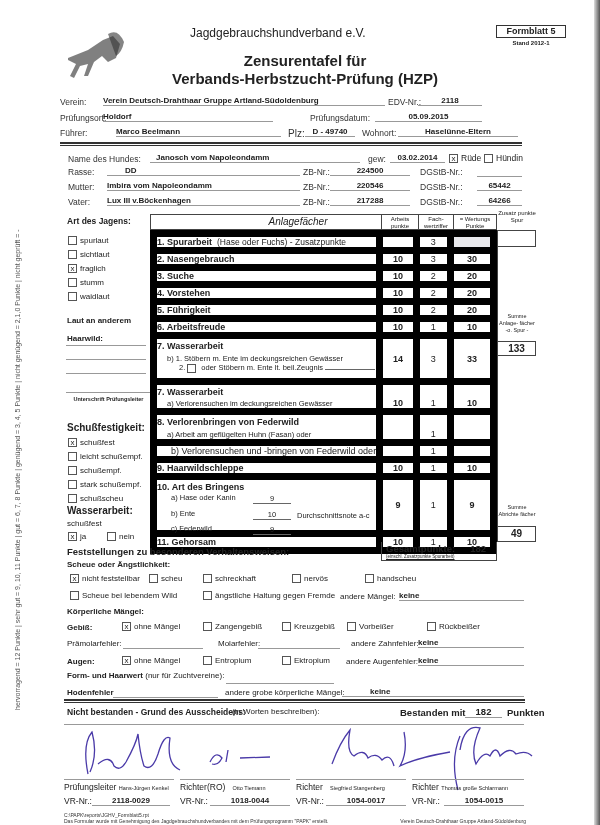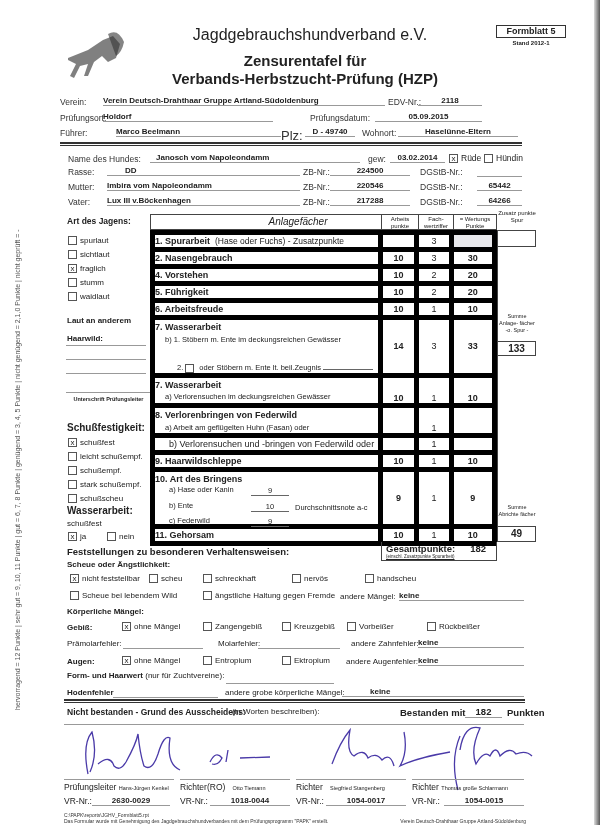--- a/index.html
+++ b/index.html
@@ -6,53 +6,53 @@
 body{width:600px;height:825px;background:#fff;font-family:"Liberation Sans",sans-serif;color:#222;position:relative;overflow:hidden;font-size:8px}
 .abs{position:absolute}
 .bold{font-weight:bold}
 .line{border-bottom:1px solid #999}
 .cb{display:inline-block;width:9px;height:9px;border:1px solid #555;font-size:8px;line-height:7px;text-align:center;vertical-align:middle;margin-right:3px;background:#fff}
 .lbl{color:#333}
 .val{font-weight:bold;color:#222}
 #scan-edge-right{position:absolute;right:0;top:0;width:6px;height:825px;background:linear-gradient(to right,#ddd,#555)}
 #side-text{position:absolute;left:14px;top:150px;height:560px;width:10px;writing-mode:vertical-rl;transform:rotate(180deg);font-size:7px;color:#555;white-space:nowrap;text-align:left}
 table.grid{border-collapse:collapse;position:absolute}
-table.grid td{border:5px solid #000000;font-size:9px;padding:0 0;height:17px}
+table.grid td{border:7px solid #000000;font-size:9px;padding:0 0;height:17px}
 .c{text-align:center}
 .sub{font-size:7.5px;font-weight:normal}
 .hdr{font-size:6px;text-align:center;line-height:7px}
 .sig{position:absolute;stroke:#4a3aa8;fill:none;stroke-width:1.3}
 </style>
 </head>
 <body>
 
 <div id="scan-edge-right"></div>
 <div id="side-text">hervorragend = 12 Punkte  |  sehr gut = 9, 10, 11 Punkte  |  gut = 6, 7, 8 Punkte  |  genügend = 3, 4, 5 Punkte  |  nicht genügend = 2,1,0 Punkte  |  nicht geprüft = -</div>
 
 <svg class="abs" style="left:58px;top:18px" width="70" height="62">
   <path d="M10 40 L30 32 L45 22 L55 18 L62 26 L58 40 L50 44 L44 38 L36 44 L30 58 L26 58 L30 46 L22 48 L16 60 L12 58 L18 46 L10 42 Z" fill="#555" opacity="0.75"></path>
   <path d="M50 16 Q60 10 66 24 Q64 34 58 38" fill="#333" opacity="0.6"></path>
 </svg>
-<div class="abs" style="left:190px;top:26px;width:240px;text-align:center;font-size:16px">Jagdgebrauchshundverband e.V.</div>
+<div class="abs" style="left:190px;top:26px;width:240px;font-size:12px">Jagdgebrauchshundverband e.V.</div>
 <div class="abs" style="left:170px;top:52px;width:270px;text-align:center;font-size:15px;font-weight:bold">Zensurentafel für</div>
 <div class="abs" style="left:160px;top:70px;width:290px;text-align:center;font-size:15px;font-weight:bold">Verbands-Herbstzucht-Prüfung (HZP)</div>
 <div class="abs" style="left:496px;top:25px;width:70px;height:13px;border:1px solid #333;text-align:center;font-size:9px;font-weight:bold;line-height:11px">Formblatt 5</div>
 <div class="abs" style="left:496px;top:40px;width:70px;text-align:center;font-size:6px;font-weight:bold">Stand 2012-1</div>
 
 <div class="abs lbl" style="left:60px;top:97px;font-size:8.5px">Verein:</div>
 <div class="abs val line" style="left:103px;top:96px;width:282px;font-size:8px">Verein Deutsch-Drahthaar Gruppe Artland-Südoldenburg</div>
 <div class="abs lbl" style="left:388px;top:97px;font-size:8.5px">EDV-Nr.:</div>
 <div class="abs val line c" style="left:418px;top:96px;width:64px">2118</div>
 <div class="abs lbl" style="left:60px;top:113px;font-size:8.5px">Prüfungsort:</div>
 <div class="abs val line" style="left:103px;top:112px;width:170px">Holdorf</div>
 <div class="abs lbl" style="left:310px;top:113px;font-size:8.5px">Prüfungsdatum:</div>
 <div class="abs val line c" style="left:375px;top:112px;width:107px">05.09.2015</div>
 <div class="abs lbl" style="left:60px;top:128px;font-size:8.5px">Führer:</div>
 <div class="abs val line" style="left:116px;top:127px;width:165px;padding-left:0">Marco Beelmann</div>
-<div class="abs lbl" style="left:281px;top:128px;font-size:13px">Plz:</div>
+<div class="abs lbl" style="left:288px;top:128px;font-size:10px">Plz:</div>
 <div class="abs val line c" style="left:305px;top:127px;width:50px">D - 49740</div>
 <div class="abs lbl" style="left:362px;top:128px;font-size:8.5px">Wohnort:</div>
 <div class="abs val line c" style="left:398px;top:127px;width:120px">Haselünne-Eltern</div>
 <div class="abs" style="left:60px;top:142px;width:462px;border-top:2px solid #333;border-bottom:1px solid #333;height:4px"></div>
 
 <div class="abs lbl" style="left:68px;top:154px;font-size:8.5px">Name des Hundes:</div>
 <div class="abs val line" style="left:150px;top:153px;width:210px;padding-left:6px">Janosch vom Napoleondamm</div>
 <div class="abs lbl" style="left:368px;top:154px;font-size:8.5px">gew:</div>
 <div class="abs val line" style="left:390px;top:153px;width:55px;text-align:center">03.02.2014</div>
 <div class="abs" style="left:449px;top:153px;font-size:8.5px"><span class="cb">x</span><span>Rüde</span></div>
@@ -125,20 +125,26 @@
         <td class="c">3</td>
         <td class="c" style="background:#e8e8ec"></td>
       </tr>
   <tr>
         <td class="bold">2. Nasengebrauch</td>
         <td class="c bold">10</td>
         <td class="c">3</td>
         <td class="c bold">30</td>
       </tr>
   <tr>
+        <td class="bold">3. Suche</td>
+        <td class="c bold">10</td>
+        <td class="c">2</td>
+        <td class="c bold">20</td>
+      </tr>
+  <tr>
         <td class="bold">4. Vorstehen</td>
         <td class="c bold">10</td>
         <td class="c">2</td>
         <td class="c bold">20</td>
       </tr>
   <tr>
         <td class="bold">5. Führigkeit</td>
         <td class="c bold">10</td>
         <td class="c">2</td>
         <td class="c bold">20</td>
@@ -146,21 +152,21 @@
   <tr>
         <td class="bold">6. Arbeitsfreude</td>
         <td class="c bold">10</td>
         <td class="c">1</td>
         <td class="c bold">10</td>
       </tr>
   <tr>
         <td style="height:46px;vertical-align:top;padding-top:2px">
           <div class="bold">7. Wasserarbeit</div>
           <div class="sub" style="padding-left:10px;margin-top:3px">b)  1. Stöbern m. Ente im deckungsreichen Gewässer</div>
-          <div class="sub" style="padding-left:22px;margin-top:19px">2.<span class="cb" style="margin-left:2px"></span> <span>oder Stöbern m. Ente lt. beil.Zeugnis</span> <span style="display:inline-block;width:50px;border-bottom:1px solid #666"></span></div>
+          <div class="sub" style="padding-left:22px;margin-top:0">2.<span class="cb" style="margin-left:2px"></span> <span>oder Stöbern m. Ente lt. beil.Zeugnis</span> <span style="display:inline-block;width:50px;border-bottom:1px solid #666"></span></div>
         </td>
         <td class="c bold">14</td>
         <td class="c">3</td>
         <td class="c bold">33</td>
       </tr>
   <tr>
         <td style="height:30px;vertical-align:top;padding-top:2px">
           <div class="bold">7. Wasserarbeit</div>
           <div class="sub" style="padding-left:10px;margin-top:2px">a) Verlorensuchen im deckungsreichen Gewässer</div>
         </td>
@@ -291,21 +297,21 @@
   </svg>
 
 <div class="abs" style="left:64px;top:779px;width:460px;height:24px">
   <div style="position:absolute;left:0;top:0;width:110px;border-top:1px solid #999;padding-top:2px;font-size:8.5px"><span>Prüfungsleiter</span> <span style="font-size:5.5px">Hans-Jürgen Kenkel</span></div>
   <div style="position:absolute;left:116px;top:0;width:110px;border-top:1px solid #999;padding-top:2px;font-size:8.5px"><span>Richter(RO)</span> &nbsp;&nbsp;<span style="font-size:5.5px">Otto Tiemann</span></div>
   <div style="position:absolute;left:232px;top:0;width:110px;border-top:1px solid #999;padding-top:2px;font-size:8.5px"><span>Richter</span> &nbsp;&nbsp;<span style="font-size:5.5px">Siegfried Stangenberg</span></div>
   <div style="position:absolute;left:348px;top:0;width:112px;border-top:1px solid #999;padding-top:2px;font-size:8.5px"><span>Richter</span> <span style="font-size:5.5px">Thomas große Schlarmann</span></div>
 </div>
 <div class="abs" style="left:64px;top:796px;width:460px;height:16px">
   <span style="position:absolute;left:0;top:0;font-size:8.5px">VR-Nr.:</span>
-  <span class="val line c" style="position:absolute;left:28px;top:0;width:78px;font-size:8px">2630-0029</span>
+  <span class="val line c" style="position:absolute;left:28px;top:0;width:78px;font-size:8px">2118-0029</span>
   <span style="position:absolute;left:116px;top:0;font-size:8.5px">VR-Nr.:</span>
   <span class="val line c" style="position:absolute;left:146px;top:0;width:80px;font-size:8px">1018-0044</span>
   <span style="position:absolute;left:232px;top:0;font-size:8.5px">VR-Nr.:</span>
   <span class="val line c" style="position:absolute;left:262px;top:0;width:80px;font-size:8px">1054-0017</span>
   <span style="position:absolute;left:348px;top:0;font-size:8.5px">VR-Nr.:</span>
   <span class="val line c" style="position:absolute;left:380px;top:0;width:80px;font-size:8px">1054-0015</span>
 </div>
 
 <div class="abs" style="left:64px;top:812px;font-size:5px;color:#333">C:\PAPK\reports\JGHV_Formblatt5.rpt</div>
 <div class="abs" style="left:64px;top:818px;font-size:5px;color:#333;white-space:nowrap">Das Formular wurde mit Genehmigung des Jagdgebrauchshundverbandes  mit dem Prüfungsprogramm "PAPK" erstellt.</div>

